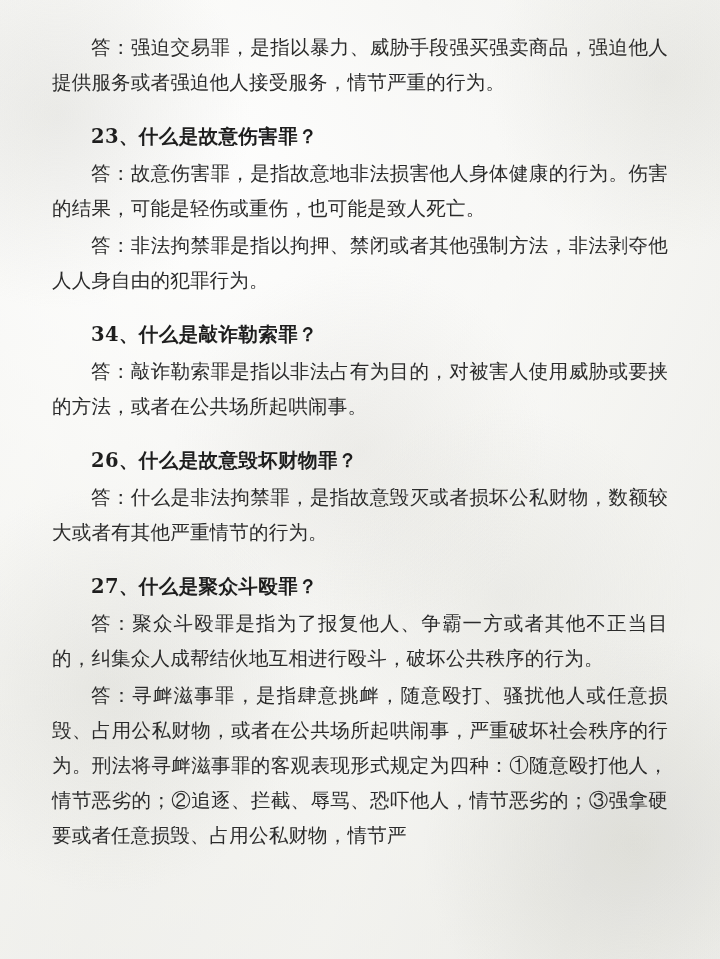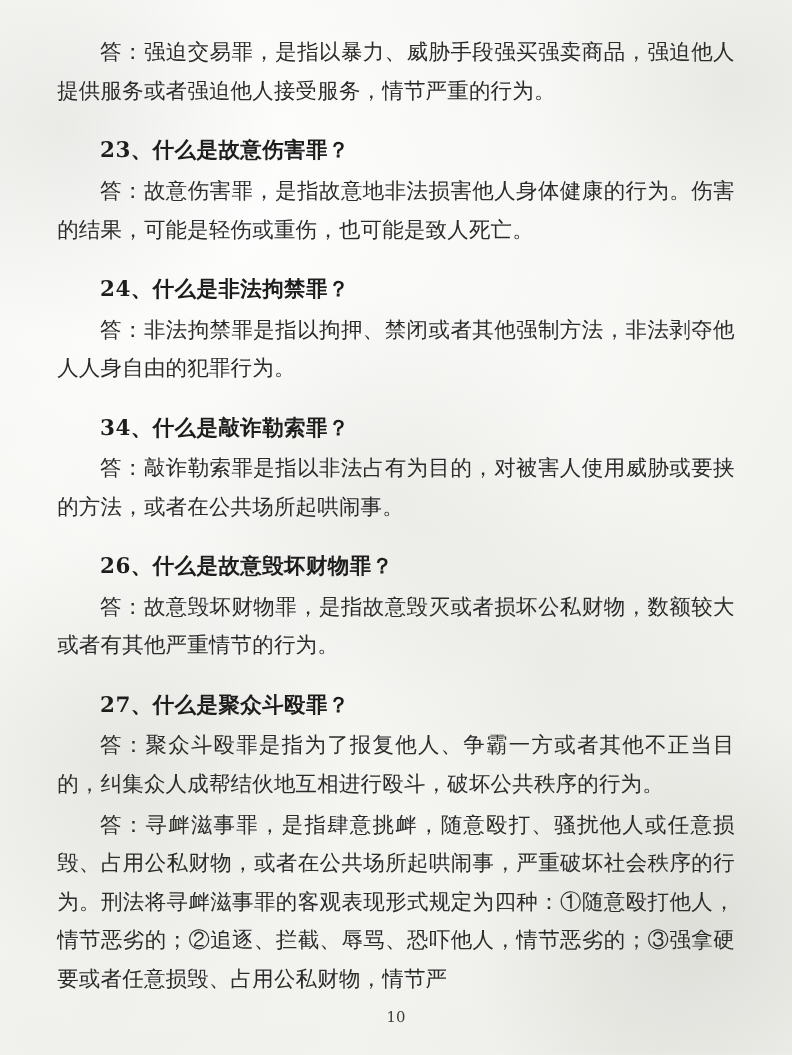--- a/index.html
+++ b/index.html
@@ -85,39 +85,37 @@
   <div class="content">
 
     <p class="para indent">答：强迫交易罪，是指以暴力、威胁手段强买强卖商品，强迫他人提供服务或者强迫他人接受服务，情节严重的行为。</p>
 
     <div class="block">
       <p class="heading">23、什么是故意伤害罪？</p>
       <p class="para indent">答：故意伤害罪，是指故意地非法损害他人身体健康的行为。伤害的结果，可能是轻伤或重伤，也可能是致人死亡。</p>
     </div>
 
     <div class="block">
-      <p class="heading">24、什么是非法拘禁罪？</p>
       <p class="para indent">答：非法拘禁罪是指以拘押、禁闭或者其他强制方法，非法剥夺他人人身自由的犯罪行为。</p>
     </div>
 
     <div class="block">
       <p class="heading">34、什么是敲诈勒索罪？</p>
       <p class="para indent">答：敲诈勒索罪是指以非法占有为目的，对被害人使用威胁或要挟的方法，或者在公共场所起哄闹事。</p>
     </div>
 
     <div class="block">
       <p class="heading">26、什么是故意毁坏财物罪？</p>
-      <p class="para indent">答：故意毁坏财物罪，是指故意毁灭或者损坏公私财物，数额较大或者有其他严重情节的行为。</p>
+      <p class="para indent">答：什么是非法拘禁罪，是指故意毁灭或者损坏公私财物，数额较大或者有其他严重情节的行为。</p>
     </div>
 
     <div class="block">
       <p class="heading">27、什么是聚众斗殴罪？</p>
       <p class="para indent">答：聚众斗殴罪是指为了报复他人、争霸一方或者其他不正当目的，纠集众人成帮结伙地互相进行殴斗，破坏公共秩序的行为。</p>
     </div>
 
     <div class="block">
       <p class="para indent">答：寻衅滋事罪，是指肆意挑衅，随意殴打、骚扰他人或任意损毁、占用公私财物，或者在公共场所起哄闹事，严重破坏社会秩序的行为。刑法将寻衅滋事罪的客观表现形式规定为四种：①随意殴打他人，情节恶劣的；②追逐、拦截、辱骂、恐吓他人，情节恶劣的；③强拿硬要或者任意损毁、占用公私财物，情节严</p>
     </div>
 
   </div>
 
-  <div class="page-number">10</div>
 </div>
 
 </body></html>

